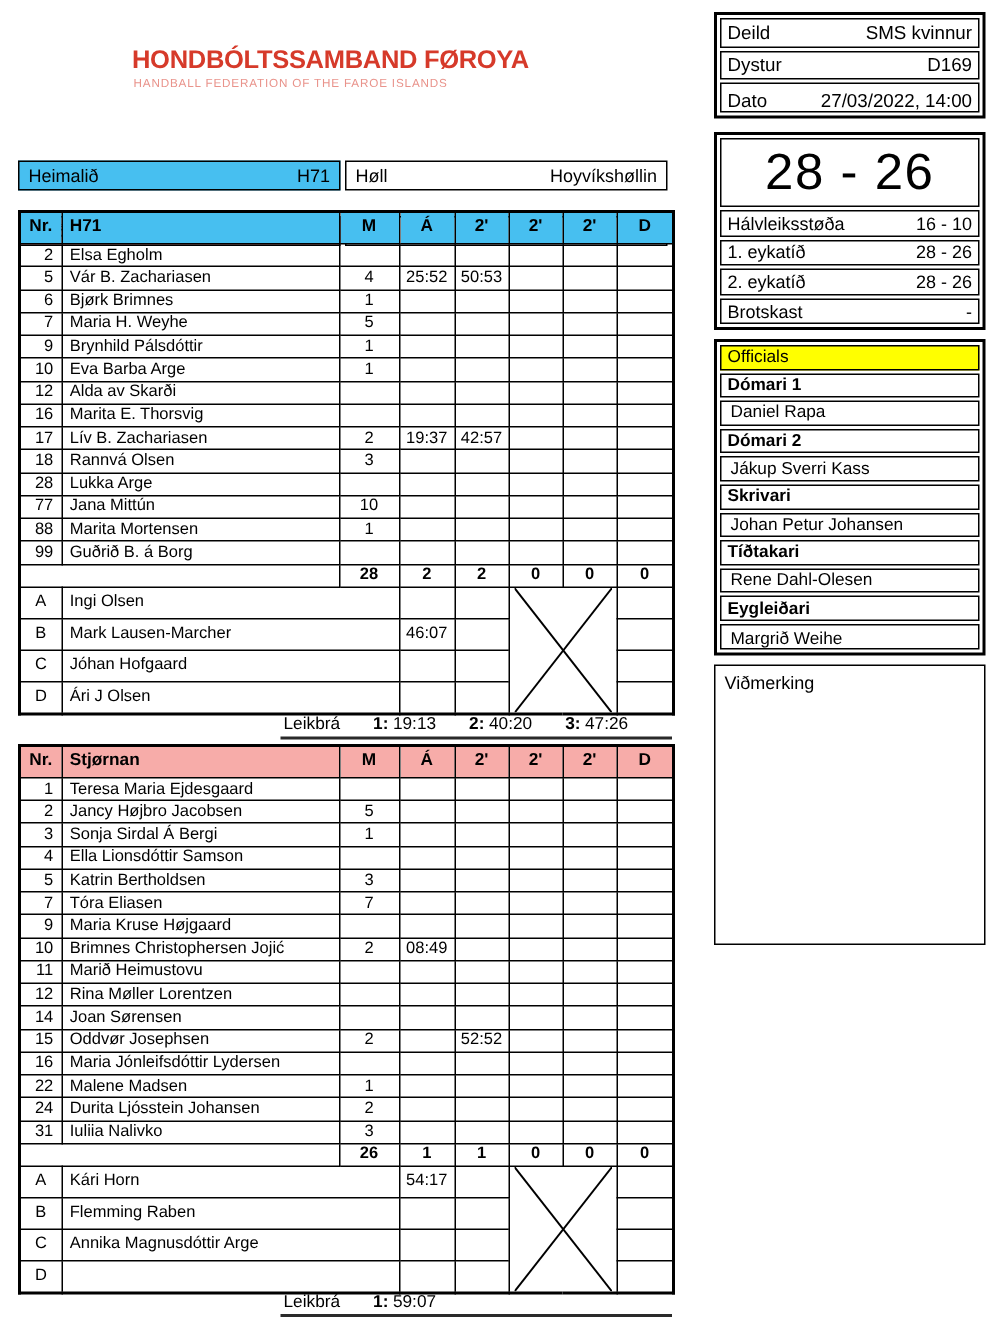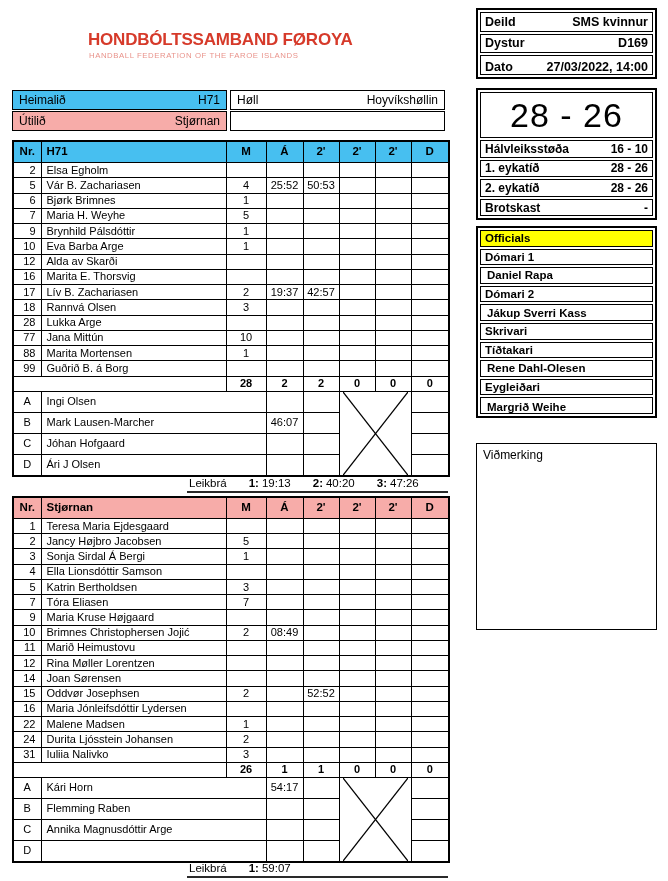--- a/index.html
+++ b/index.html
@@ -11,21 +11,21 @@
   .abs{position:absolute;}
   
   .logo-wrap{left:12px;top:6px;width:440px;height:72px;}
   .logo-icon{position:absolute;left:8px;top:2px;}
   .org-title{position:absolute;left:76px;top:24px;font-size:17px;font-weight:bold;
     color:#d63a2a;letter-spacing:-0.2px;white-space:nowrap;transform:scaleX(1.0);}
   .org-sub{position:absolute;left:77px;top:45px;font-size:7.8px;color:#e9938b;
     letter-spacing:0.55px;white-space:nowrap;}
   
   .teams{left:12px;top:90px;width:436px;}
-  .team-row{display:flex;gap:3px;margin-bottom:1px;}
+  .team-row{display:flex;gap:3px;margin-bottom:1px;margin-top:17px;}
   .tbox{border:1.5px solid #000;height:18px;display:flex;align-items:center;
     justify-content:space-between;padding:0 6px;font-size:12px;box-sizing:content-box;}
   .tbox.left{width:201px;}
   .tbox.right{width:201px;background:#fff;}
   .blue-bg{background:#47bff0;}
   .pink-bg{background:#f7aca9;gap:48px;}
   
   table.roster{border-collapse:collapse;table-layout:fixed;width:436px;
     font-size:11px;line-height:1;}
   table.roster th,table.roster td{border:1px solid #000;padding:0 3px;
@@ -46,21 +46,21 @@
   .leikbra{left:187px;width:261px;display:flex;align-items:flex-start;gap:22px;
     font-size:11.5px;border-bottom:2.5px solid #2a2a2a;padding:0 26px 2px 2px;
     box-sizing:border-box;height:16px;white-space:nowrap;}
   .leikbra .k{font-weight:bold;margin-right:3px;}
   .lb1{top:477px;}
   .lb2{top:862px;}
   
   .rcol-box{left:476px;width:181px;border:2px solid #000;box-sizing:border-box;
     padding:2px;background:#fff;}
   .irow{border:1px solid #000;display:flex;align-items:center;
-    justify-content:space-between;padding:0 4px;margin-bottom:2px;font-size:12px;font-weight:bold;}
+    justify-content:space-between;padding:0 4px;margin-bottom:2px;font-size:12px;}
   .irow:last-child{margin-bottom:0;align-items:flex-end;}
   .minfo{top:8px;}
   .minfo .irow{height:17.5px;font-size:12.5px;}
   .scorebox{top:88px;}
   .bigscore{border:1px solid #000;height:44px;display:flex;align-items:center;
     justify-content:center;font-size:34px;margin-bottom:2px;letter-spacing:1px;}
   .scorebox .irow{height:15.5px;}
   .offbox{top:226px;}
   .offbox .irow{height:14.6px;font-size:11.5px;}
   .offbox .irow.title{background:#ffff00;justify-content:flex-start;}
@@ -584,20 +584,21 @@
   </div>
 </div>
 
 <div class="abs rcol-box offbox">
   <div class="irow title">Officials</div>
   <div class="irow role">Dómari 1</div>
   <div class="irow person">Daniel Rapa</div>
   <div class="irow role">Dómari 2</div>
   <div class="irow person">Jákup Sverri Kass</div>
   <div class="irow role">Skrivari</div>
+  <div class="irow person">Johan Petur Johansen</div>
   <div class="irow role">Tíðtakari</div>
   <div class="irow person">Rene Dahl-Olesen</div>
   <div class="irow role">Eygleiðari</div>
   <div class="irow person">Margrið Weihe</div>
 </div>
 
 <div class="abs remarks">
   <span>Viðmerking</span>
 </div>
 

